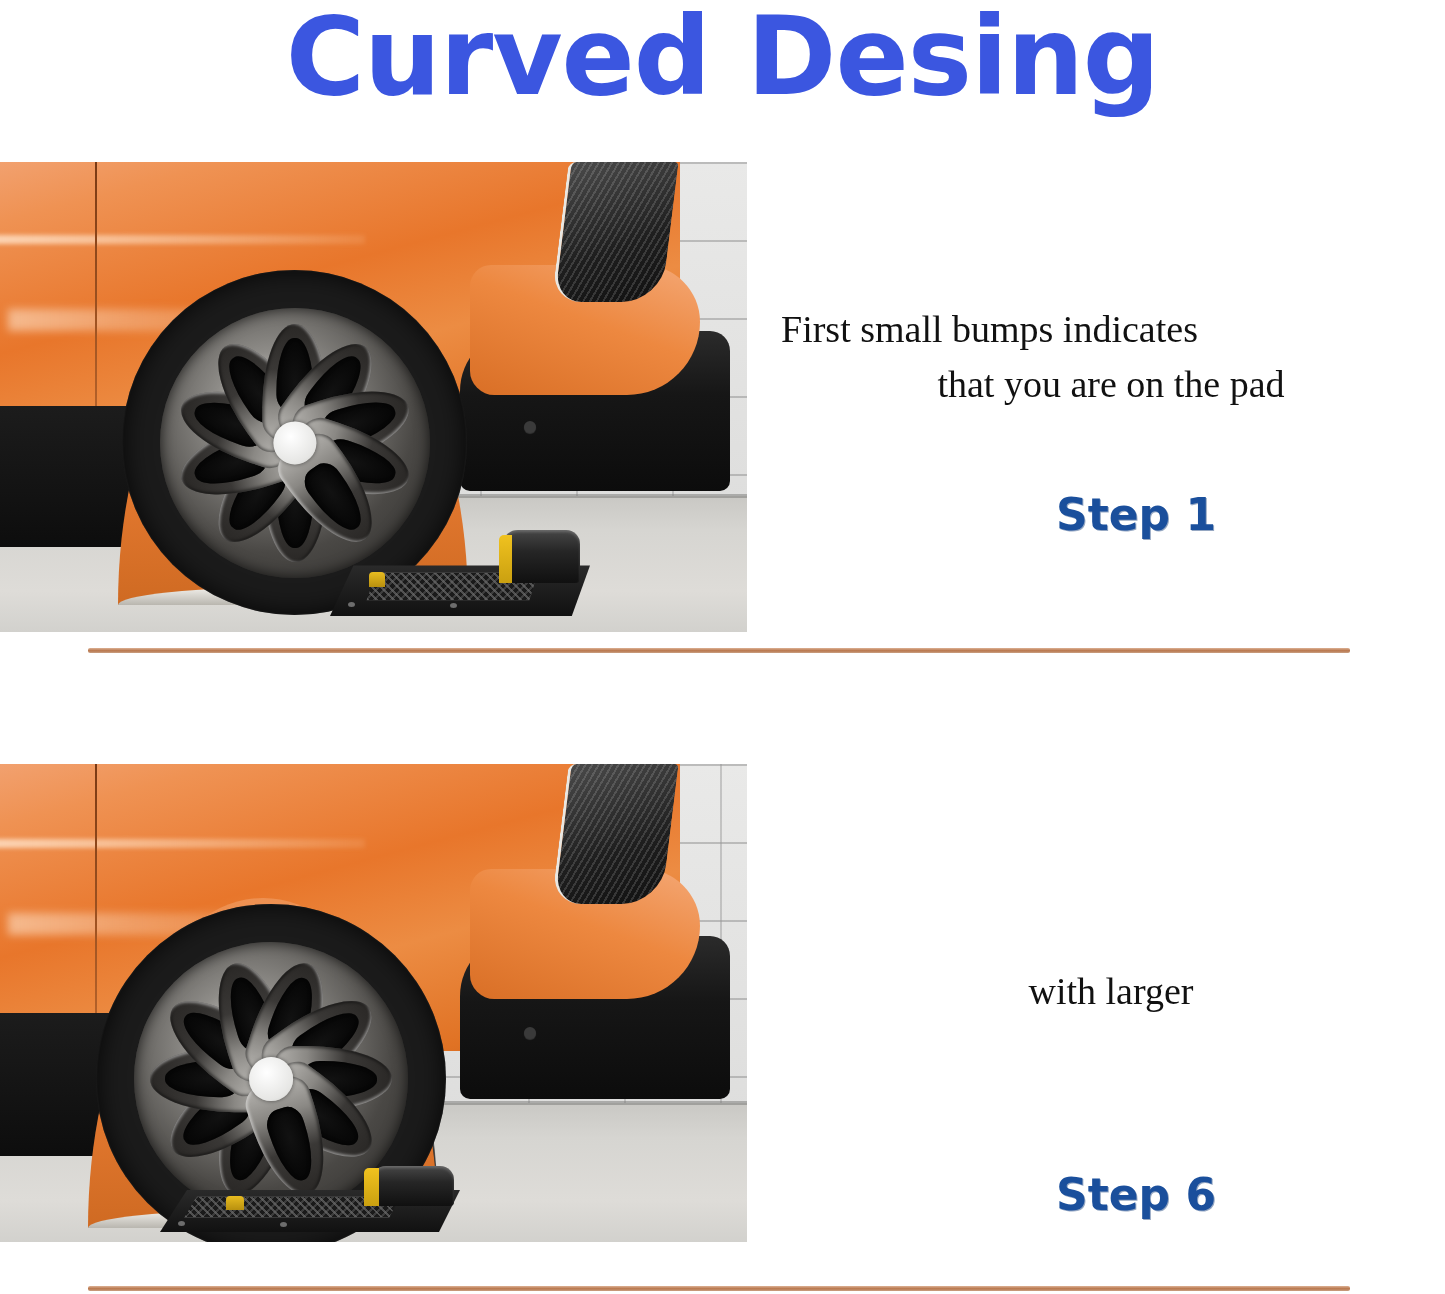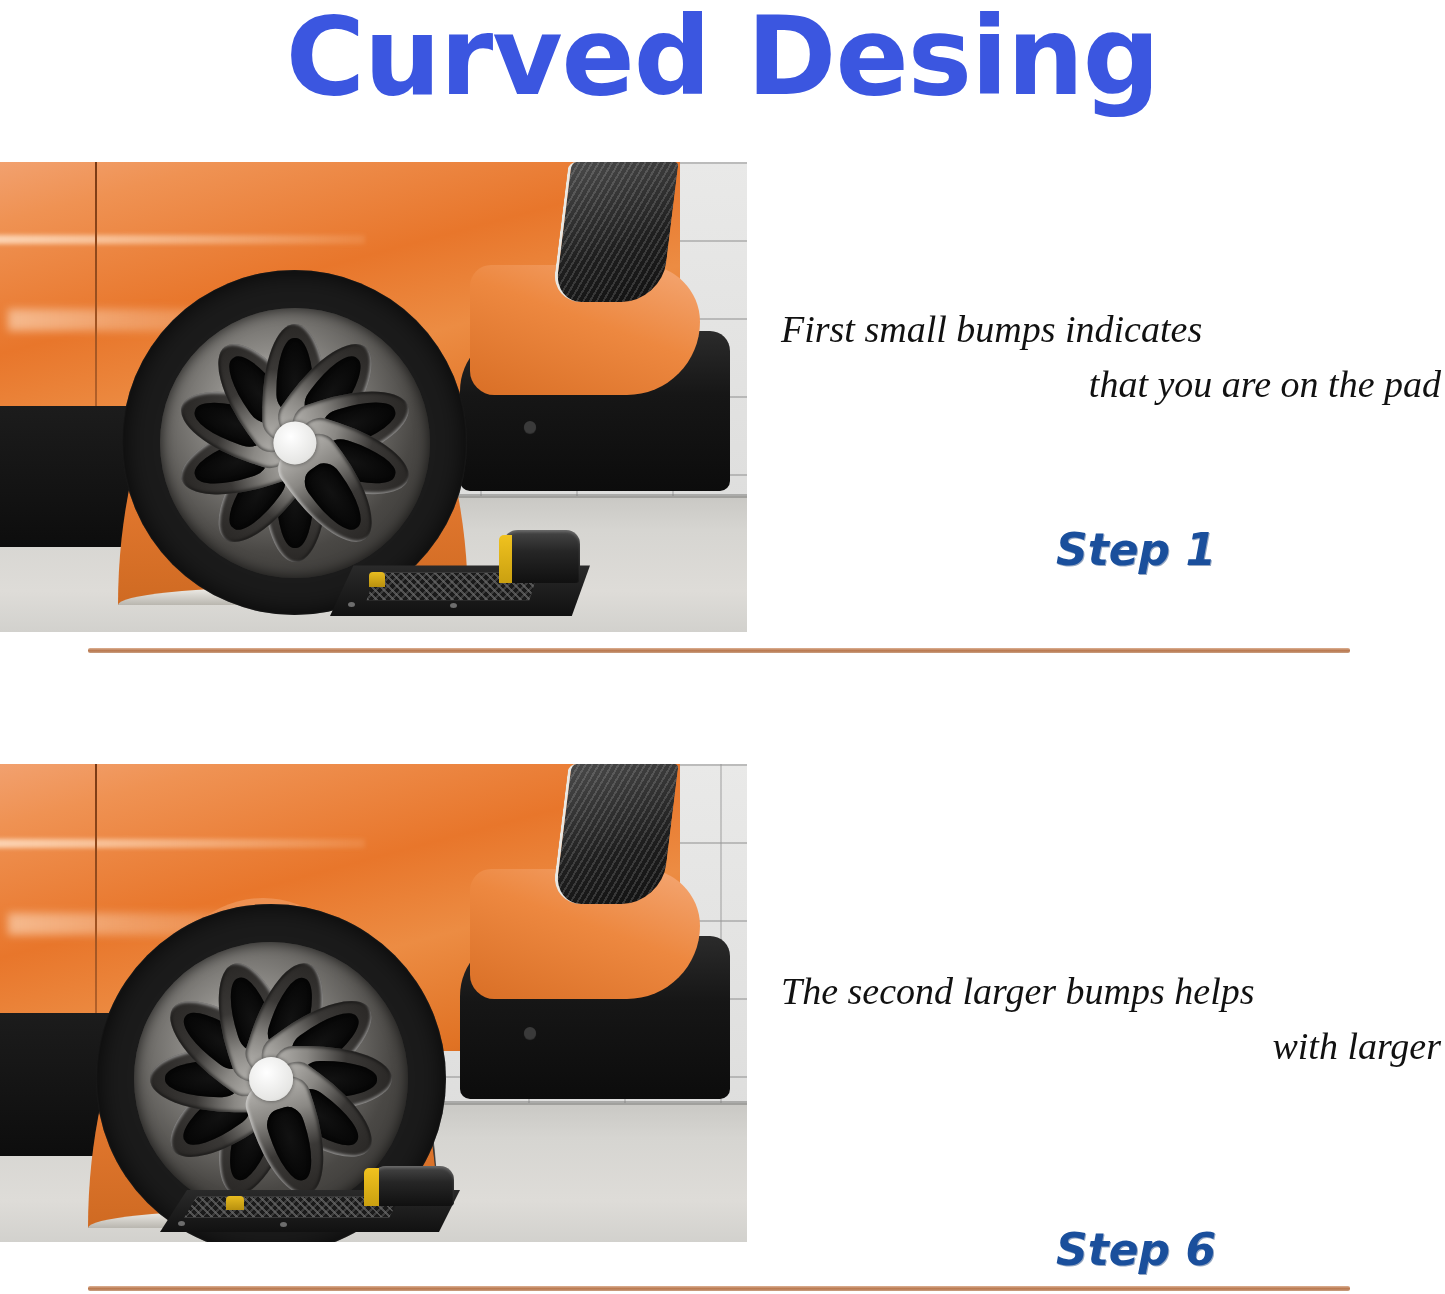--- a/index.html
+++ b/index.html
@@ -14,21 +14,21 @@
     position:absolute; left:0; top:-8px; width:1445px;
     text-align:center;
     font-family:"DejaVu Sans", sans-serif;
     font-size:108px; font-weight:700; letter-spacing:-1px;
     color:#3B56E0;
     line-height:1.2;
     white-space:nowrap;
   }
 
   
-  .step-block { position:absolute; left:0; width:1445px;font-style:italic; }
+  .step-block { position:absolute; left:0; width:1445px; }
   #block-1 { top:162px; height:500px; }
   #block-2 { top:764px; height:530px; }
 
   .photo {
     position:absolute; left:0; top:0;
     width:747px; overflow:hidden;
     background:#d8d8d6;
   }
   #photo-1 { height:470px; }
   #photo-2 { height:478px; }
@@ -238,21 +238,21 @@
     background:#6d6d6d;
   }
 
   
   .text-col { position:absolute; }
   .desc {
     font-family:"Liberation Serif", serif;
     font-size:38px; line-height:1.45; color:#111111;
     text-align:justify; text-justify:inter-word;
   }
-  .desc span.lastline { display:block; text-align:right; }
+  .desc span.lastline { display:block; text-align:center; }
   .step-label {
     font-family:"DejaVu Sans", sans-serif;
     font-weight:700; font-size:44px; color:#1A4F9C;
     text-align:right;
     text-shadow:1px 1px 0 rgba(20,60,120,.45);
   }
   .divider {
     position:absolute; height:5px;
     background:linear-gradient(to bottom,#dcb195,#b8764c 55%,#caa184);
     border-radius:2px;
@@ -337,21 +337,21 @@
       <div class="bolt" style="left:7%; bottom:8%;"></div>
       <div class="bolt" style="left:46%; bottom:7%;"></div>
     </div>
   </div>
 
   <div class="text-col" style="left:781px; top:140px; width:660px;">
     <div class="desc">
       <span>First  small  bumps  indicates</span>
       <span class="lastline">that you are on the pad</span>
     </div>
-    <div class="step-label" style="margin-top:112px; padding-right:225px;">Step 1</div>
+    <div class="step-label" style="margin-top:77px; padding-right:225px;">Step 1</div>
   </div>
 </div>
 
 <div class="divider" id="divider-1"></div>
 
 <div class="step-block" id="block-2">
 
   <div class="photo" id="photo-2">
     <div class="wall shift"></div>
     <div class="ground"></div>
@@ -419,20 +419,19 @@
       <div class="bump" style="right:2%; bottom:26%; width:28%; height:40%;"></div>
       <div class="bump-stripe" style="right:27%; bottom:26%; height:38%;"></div>
       <div class="small-bump" style="left:22%; bottom:22%;"></div>
       <div class="bolt" style="left:6%; bottom:6%;"></div>
       <div class="bolt" style="left:40%; bottom:5%;"></div>
     </div>
   </div>
 
   <div class="text-col" style="left:781px; top:200px; width:660px;">
     <div class="desc">
-      <span>The second larger bumps helps</span>
       <span class="lastline">with larger</span>
     </div>
     <div class="step-label" style="margin-top:150px; padding-right:225px;">Step 6</div>
   </div>
 </div>
 
 <div class="divider" id="divider-2"></div>
 
 </body></html>

